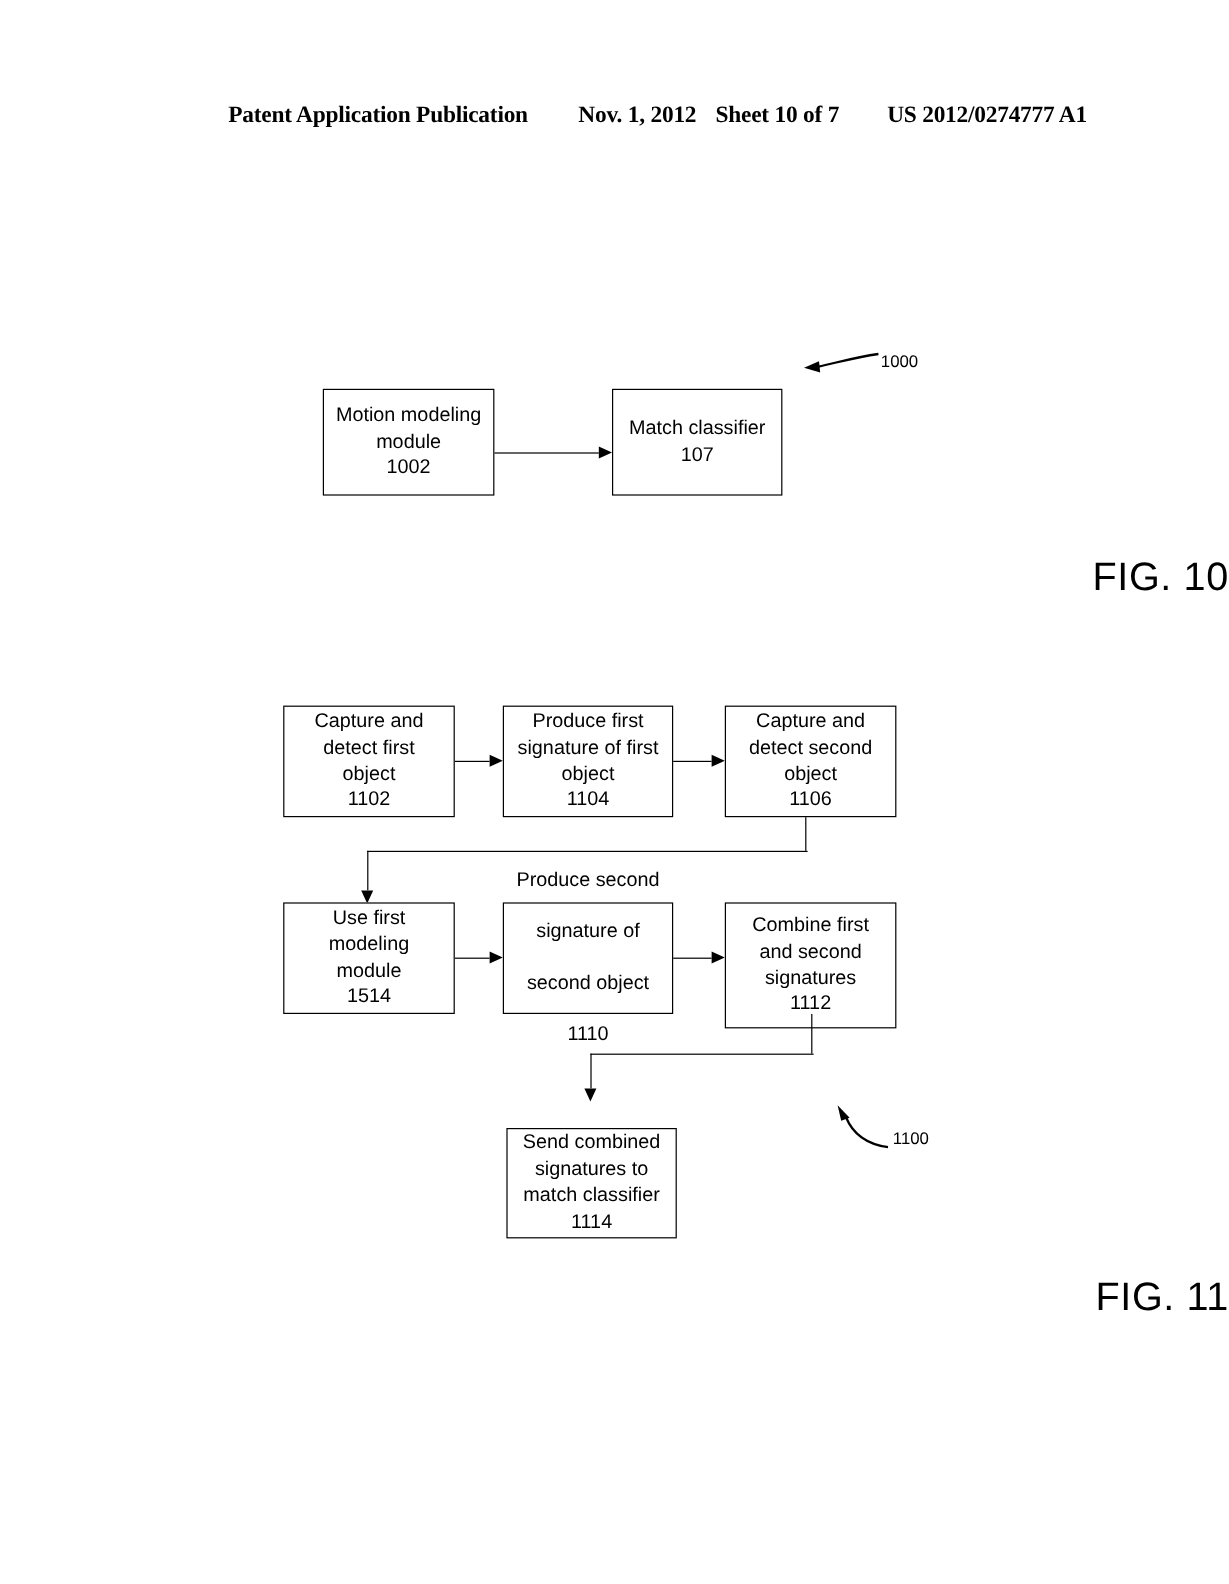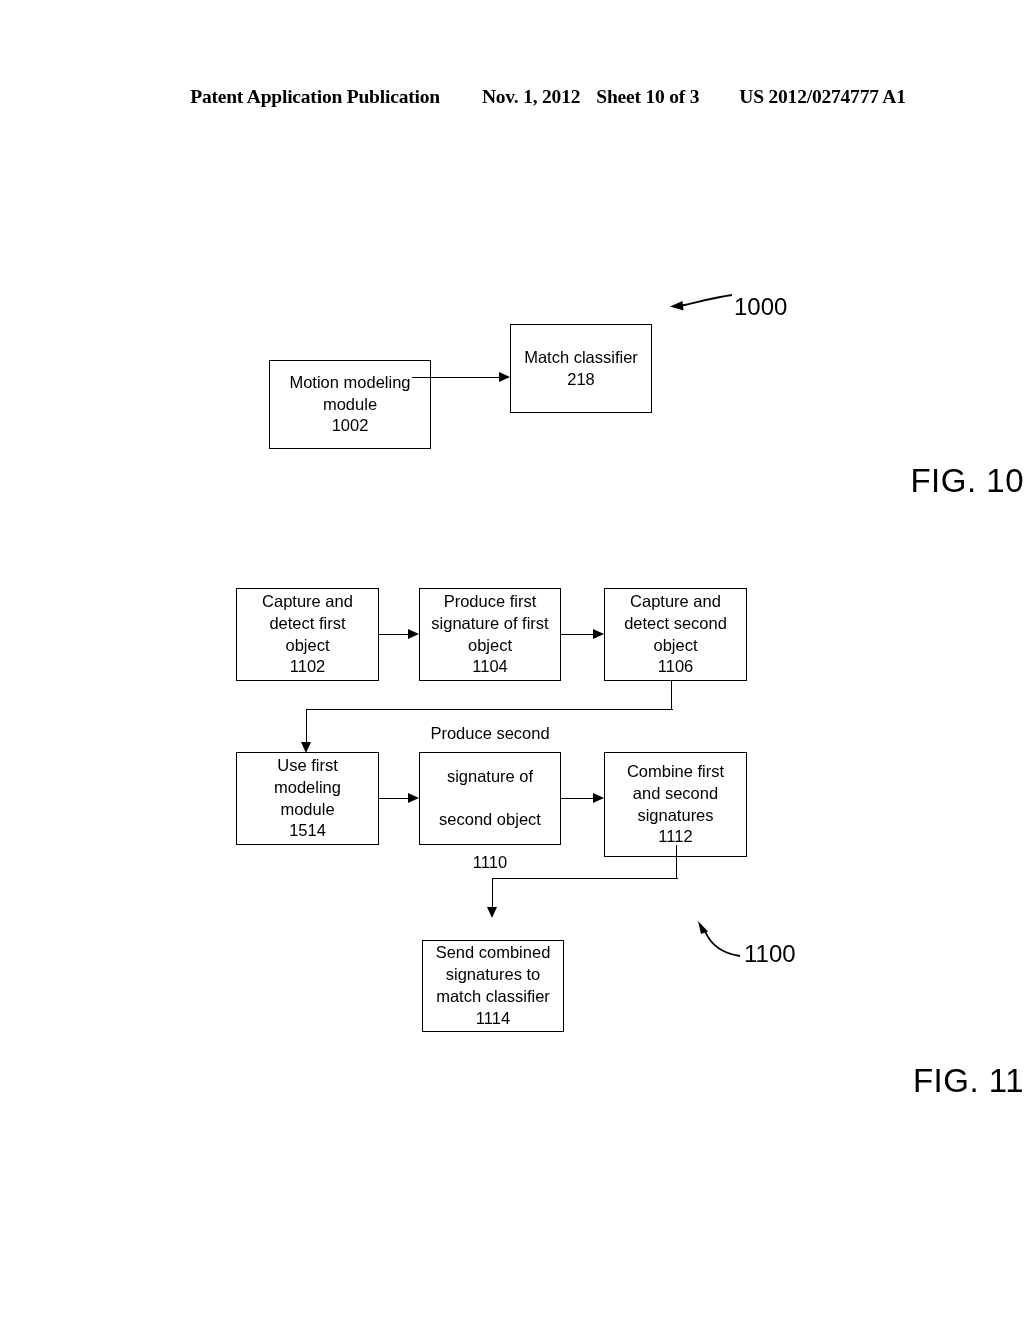--- a/index.html
+++ b/index.html
@@ -80,58 +80,58 @@
     border-top: 11px solid #000000;
   }
 
   
   .lead-svg {
     position: absolute;
     overflow: visible;
   }
   .ref-num {
     position: absolute;
-    font-size: 24px;
+    font-size: 14px;
     white-space: nowrap;
   }
 
   
   .fig-caption {
     position: absolute;
     width: 1024px;
     left: 0;
     text-align: right;
     font-size: 33px;
     letter-spacing: 0.5px;
   }
 </style>
 </head>
 <body>
 
 <div class="page-header">
   <span class="hdr-pub">Patent Application Publication</span>
   <span class="hdr-date">Nov. 1, 2012</span>
-  <span class="hdr-sheet">Sheet 10 of 3</span>
+  <span class="hdr-sheet">Sheet 10 of 7</span>
   <span class="hdr-num">US 2012/0274777 A1</span>
 </div>
 
 <div>
 
-  <div class="fc-box" style="left:269px; top:324px; width:162px; height:89px;margin-top:36px;">
+  <div class="fc-box" style="left:269px; top:324px; width:143px; height:89px;">
     <span class="ln">Motion modeling</span>
     <span class="ln">module</span>
     <span class="ln">1002</span>
   </div>
 
   <div class="conn-h" style="left:412px; top:377px; width:87px;"></div>
   <div class="arrow-r" style="left:499px; top:371.5px;"></div>
 
   <div class="fc-box" style="left:510px; top:324px; width:142px; height:89px;">
     <span class="ln">Match classifier</span>
-    <span class="ln">218</span>
+    <span class="ln">107</span>
   </div>
 
   <svg class="lead-svg" style="left:668px; top:292px; width:66px; height:24px;" viewBox="0 0 66 24">
     <path d="M 64 3 C 46 5.5, 30 10, 14 13.5" stroke="#000000" stroke-width="1.9" fill="none"></path>
     <polygon points="14.5,9 2,14.5 15.5,18.5" fill="#000000"></polygon>
   </svg>
   <span class="ref-num" style="left:734px; top:293px;">1000</span>
 
   <div class="fig-caption" style="top:462px;">FIG. 10</div>
 </div>

